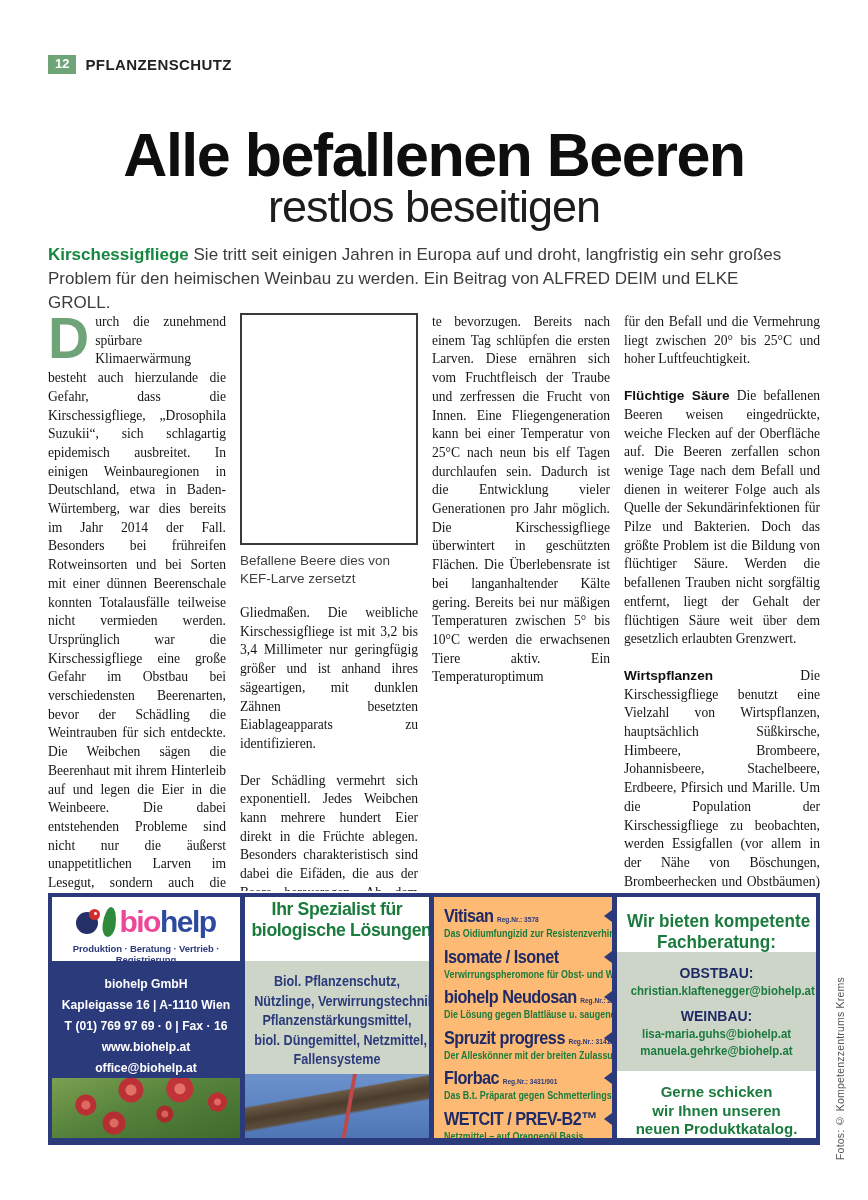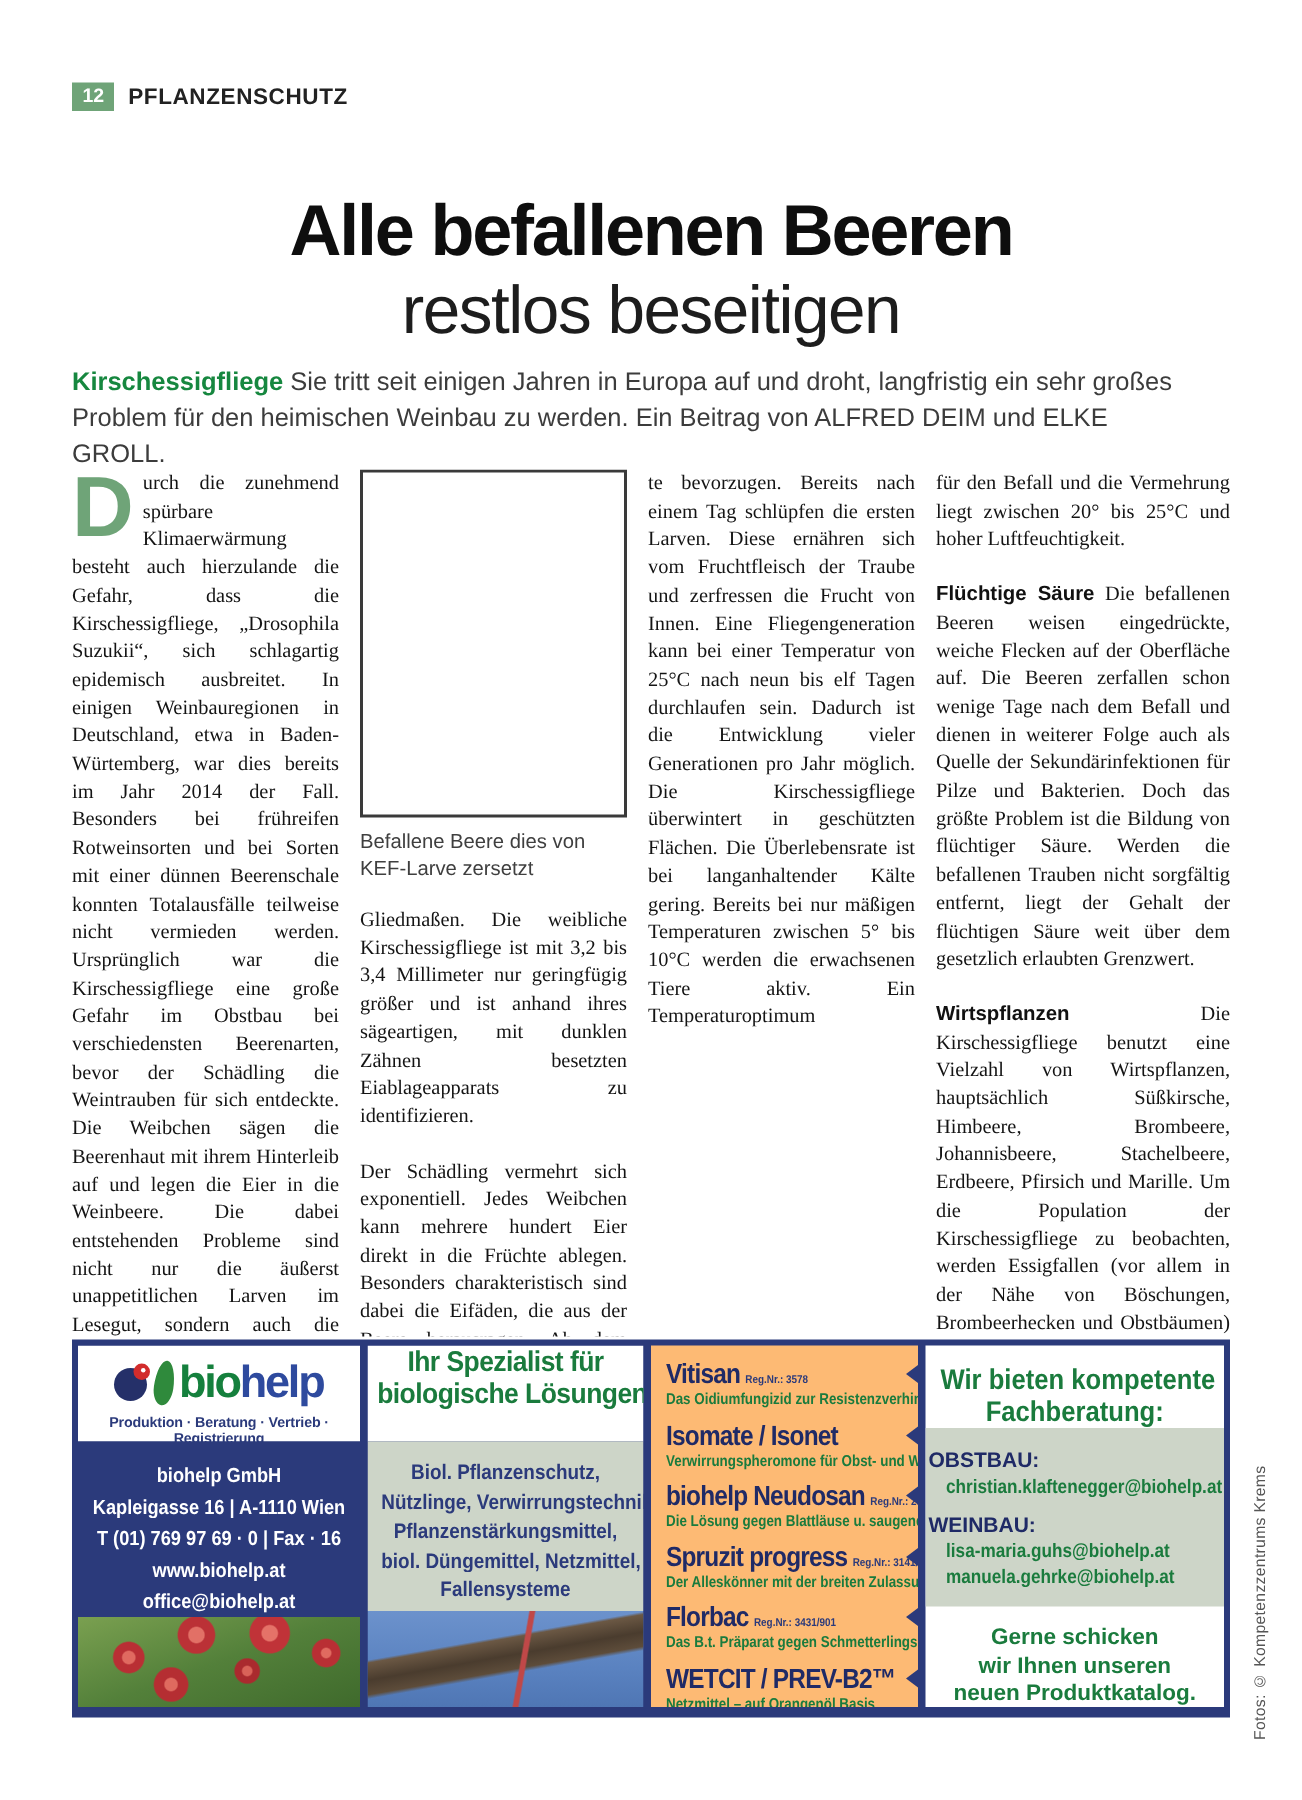--- a/index.html
+++ b/index.html
@@ -13,21 +13,21 @@
   
   .kicker-bar { position:absolute; top:55px; left:48px; display:flex; align-items:center; gap:9px; }
   .pagenum {
     background:#6fa478; color:#ffffff; font-weight:bold; font-size:13px;
     padding:2px 7px 3px; line-height:14px;
   }
   .section-label { font-size:15px; font-weight:600; letter-spacing:.4px; color:#222; }
 
   
   .headline { position:absolute; top:130px; left:0; width:100%; text-align:center; }
-  .headline .l1 { font-size:48px; font-weight:bold; letter-spacing:-1.5px; color:#0e0e0e; line-height:50px; }
+  .headline .l1 { font-size:61px; font-weight:bold; letter-spacing:-1.5px; color:#0e0e0e; line-height:50px; }
   .headline .l2 { font-size:45px; font-weight:400; letter-spacing:-1px; color:#1d1d1d; line-height:48px; margin-top:3px; }
 
   
   .lead { position:absolute; top:243px; left:48px; width:740px; font-size:17px; line-height:24px; color:#3c3c3c; }
   .lead b { color:#16873f; font-weight:bold; }
 
   
   .columns {
     position:absolute; top:313px; left:48px; width:772px; height:578px;
     display:flex; gap:14px; overflow:hidden;
@@ -83,21 +83,21 @@
   .adcol-d { flex:1 1 auto; background:#ffffff; display:flex; flex-direction:column; }
 
   .logo-area { background:#ffffff; height:64px; padding-top:8px; text-align:center; }
   .logo-row { display:flex; align-items:center; justify-content:center; gap:1px; height:34px; }
   .bug { position:relative; width:26px; height:26px; }
   .bug .body { position:absolute; left:0; top:3px; width:22px; height:22px; border-radius:50%; background:#253069; }
   .bug .spot { position:absolute; right:2px; top:0; width:11px; height:11px; border-radius:50%; background:#d22c2c; }
   .bug .dot { position:absolute; right:5px; top:3px; width:3px; height:3px; border-radius:50%; background:#fff; }
   .leaf { width:13px; height:30px; background:#2f8a3c; border-radius:50% 50% 50% 50% / 60% 60% 40% 40%; transform:rotate(8deg); margin-right:2px; }
   .logo-text { font-size:30px; font-weight:bold; letter-spacing:-1.5px; line-height:30px; }
-  .logo-text .t1 { color:#15803d; }
+  .logo-text .t1 { color:#ec4899; }
   .logo-text .t2 { color:#2e4a9e; }
   .logo-tagline { font-size:9.5px; font-weight:bold; color:#2b3a7b; margin-top:4px; letter-spacing:-0.1px; }
 
   .address-area { background:#2b3a7b; flex:1; color:#ffffff; text-align:center; padding-top:12px; }
   .address-area div { font-size:13.5px; font-weight:bold; line-height:21px; white-space:nowrap; transform:scaleX(0.9); transform-origin:center; }
 
   .ad-photo { height:64px; }
   .ad-photo-apples {
     background:
       radial-gradient(circle 11px at 18% 45%, #e06a60 0 4px, #b92f34 5px 10px, rgba(0,0,0,0) 11px),
@@ -125,21 +125,21 @@
   .product-name { color:#1f2a66; font-weight:bold; font-size:18.5px; letter-spacing:-0.6px; line-height:20px; }
   .product-reg { color:#2b3a7b; font-weight:bold; font-size:7.5px; }
   .product-desc { color:#1a7b3d; font-weight:bold; font-size:10.5px; line-height:12px; white-space:nowrap; transform:scaleX(0.85); transform-origin:left; margin-top:1px; }
   .chevron {
     position:absolute; right:-12px; top:1px; width:0; height:0;
     border-top:9px solid transparent; border-bottom:9px solid transparent; border-right:12px solid #2b3a7b;
   }
 
   .consult-head { text-align:center; padding-top:13px; height:62px;border-radius:16px; }
   .consult-head div { color:#1a7b3d; font-weight:bold; font-size:19px; line-height:21px; white-space:nowrap; transform:scaleX(0.9); transform-origin:center; }
-  .consult-box { background:#cdd5c8; text-align:left; padding:13px 2px 12px; }
+  .consult-box { background:#cdd5c8; text-align:center; padding:13px 2px 12px; }
   .consult-label { color:#1f2a66; font-weight:bold; font-size:14px; line-height:17px; }
   .consult-email { color:#1a7b3d; font-weight:bold; font-size:13px; line-height:17px; white-space:nowrap; transform:scaleX(0.88); transform-origin:center; }
   .consult-gap { height:9px; }
   .consult-foot { flex:1; text-align:center; padding-top:12px; }
   .consult-foot div { color:#1a7b3d; font-weight:bold; font-size:15px; line-height:18.5px; }
 
   
   .credit {
     position:absolute; right:22px; top:975px; height:185px;
     writing-mode:vertical-rl; transform:rotate(180deg);

